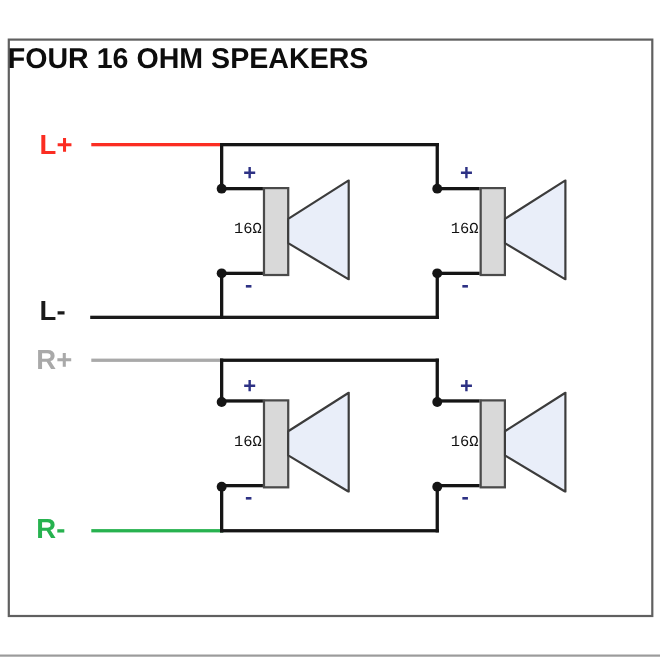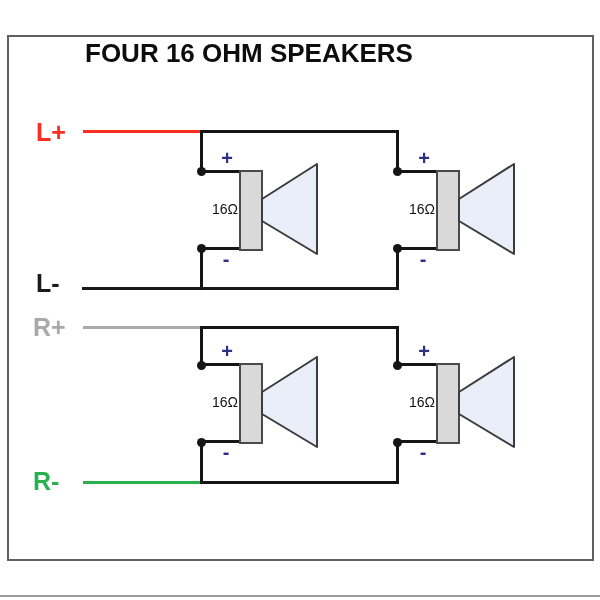--- a/index.html
+++ b/index.html
@@ -2,33 +2,33 @@
 <html><head>
 <meta charset="utf-8">
 <style>
   html,body{margin:0;padding:0;background:#ffffff;}
   #shot{
     position:relative;width:600px;height:600px;background:#ffffff;
     font-family:"Liberation Sans","DejaVu Sans",sans-serif;overflow:hidden;
   }
   .abs{position:absolute;}
   #box{left:7px;top:35px;width:583px;height:522px;border:2px solid #606060;background:#ffffff;}
-  #title{left:7px;top:40px;width:484px;text-align:center;font-weight:bold;font-size:26px;line-height:26px;color:#0d0d0d;}
+  #title{left:7px;top:40px;width:484px;font-weight:bold;font-size:26px;line-height:26px;color:#0d0d0d;}
   .tlabel{font-weight:bold;font-size:25px;line-height:26px;color:#111;}
   #lbl-lplus{left:36px;top:119px;}
   #lbl-lminus{left:36px;top:270px;}
   #lbl-rplus{left:33px;top:314px;}
   #lbl-rminus{left:33px;top:468px;}
   .wh{height:3px;background:#151515;}
   .wv{width:3px;background:#151515;}
   .dot{width:9px;height:9px;border-radius:50%;background:#151515;}
   .speaker{width:130px;height:125px;}
   .magnet{left:42px;top:22px;width:24px;height:81px;background:#d9d9d9;border:2px solid #4a4a4a;box-sizing:border-box;}
   .cone{left:64px;top:15px;}
-  .imp{left:0;top:54px;width:41px;text-align:right;font-size:14px;line-height:15px;color:#111;white-space:nowrap;}
+  .imp{left:0;top:54px;width:41px;text-align:right;font-size:14px;line-height:15px;color:#111;white-space:nowrap;font-family:Liberation Mono, monospace;}
   .sign{width:20px;height:20px;line-height:20px;text-align:center;font-weight:bold;font-size:20px;color:#2d3184;}
   .sign.plus{left:20px;top:0;}
   .sign.minus{left:19px;top:101px;}
   #divider{left:0;top:595px;width:600px;height:2px;background:#9b9b9b;}
 </style>
 </head>
 <body>
 
 <div id="shot">
 

